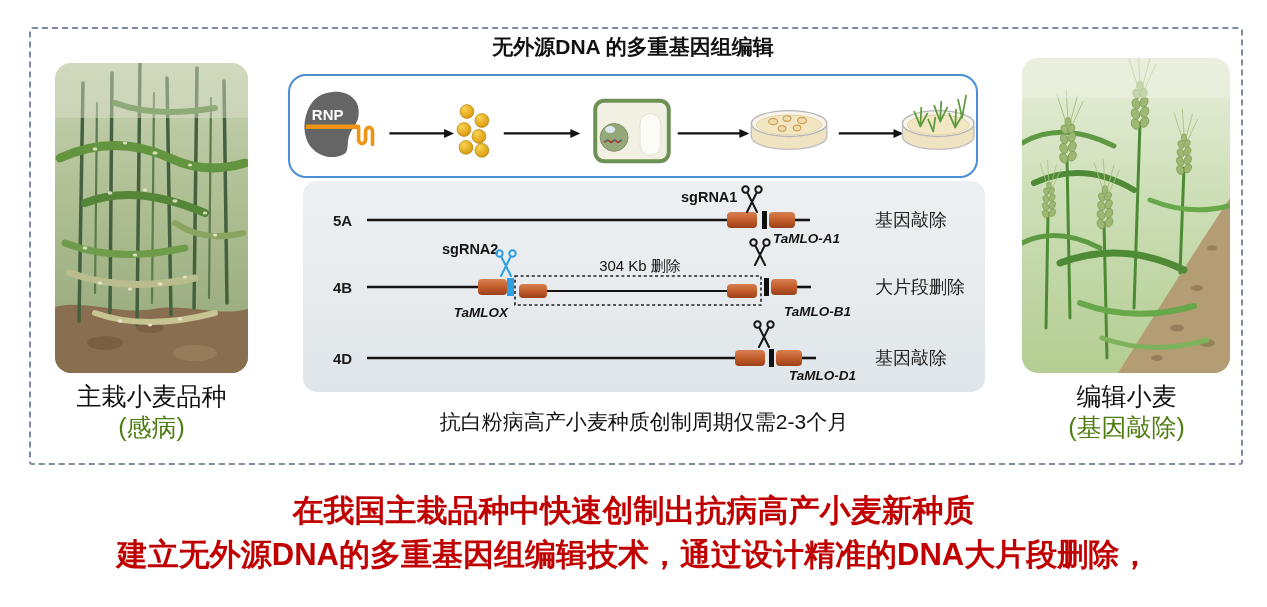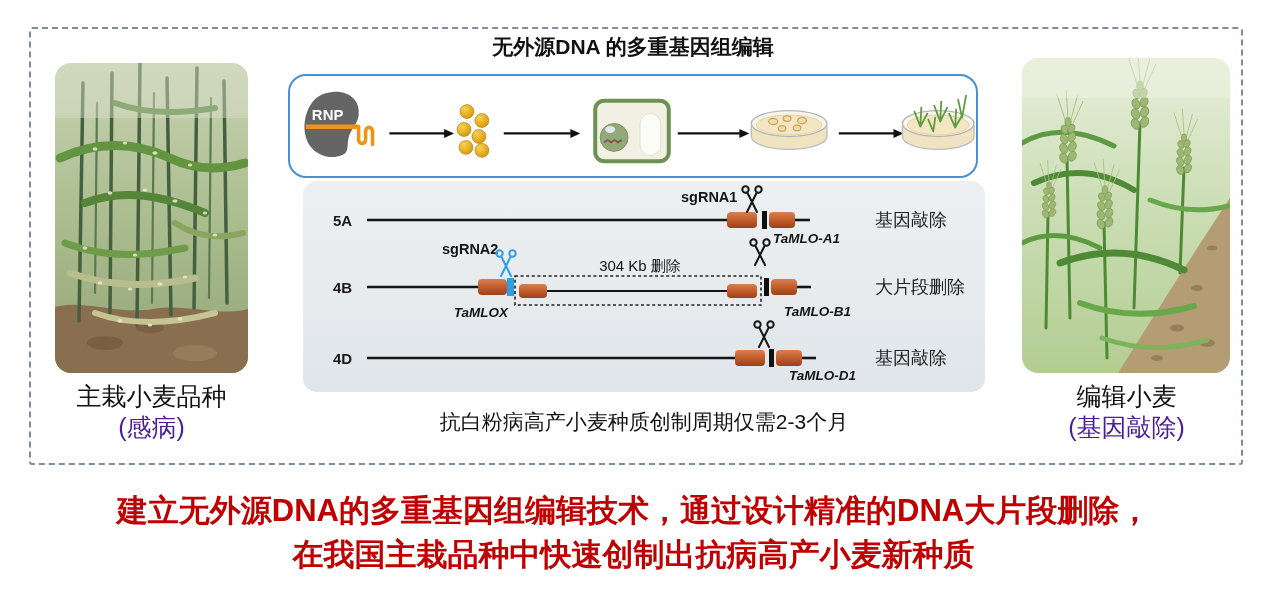--- a/index.html
+++ b/index.html
@@ -11,21 +11,21 @@
     position:absolute;left:29px;top:27px;width:1214px;height:438px;
     border:2px dashed #7e8ca3;border-radius:3px;box-sizing:border-box;
   }
   .photo{position:absolute;border-radius:16px;overflow:hidden;}
   .photo svg{display:block;}
   .photo-left{left:55px;top:63px;width:193px;height:310px;}
   .photo-right{left:1022px;top:58px;width:208px;height:315px;}
   .photo-caption{position:absolute;text-align:center;font-weight:normal;font-size:25px;color:#111;line-height:1.25;}
   .pc-left{left:35px;top:381px;width:233px;}
   .pc-right{left:1010px;top:381px;width:233px;}
-  .photo-caption .status{color:#4c1d95;}
+  .photo-caption .status{color:#4d7c0f;}
   .fig-title{
     position:absolute;left:288px;top:33px;width:690px;text-align:center;
     font-size:21px;font-weight:bold;color:#111;
   }
   .workflow{
     position:absolute;left:288px;top:74px;width:690px;height:104px;
     border:2.5px solid #4a8fd3;border-radius:18px;box-sizing:border-box;background:#fff;
   }
   .workflow svg{display:block;width:100%;height:100%;}
   .genome-panel{
@@ -331,17 +331,17 @@
       <use href="#ear" transform="translate(27,156) scale(0.75)"></use>
       <rect width="208" height="40" fill="#eef2e2" opacity="0.5"></rect>
     </svg>
   </div>
   <div class="photo-caption pc-right">
     <div>编辑小麦</div>
     <div class="status">(基因敲除)</div>
   </div>
 
   <div class="summary">
+    <div>在我国主栽品种中快速创制出抗病高产小麦新种质</div>
     <div>建立无外源DNA的多重基因组编辑技术，通过设计精准的DNA大片段删除，</div>
-    <div>在我国主栽品种中快速创制出抗病高产小麦新种质</div>
   </div>
 
 </div>
 
 </body></html>

